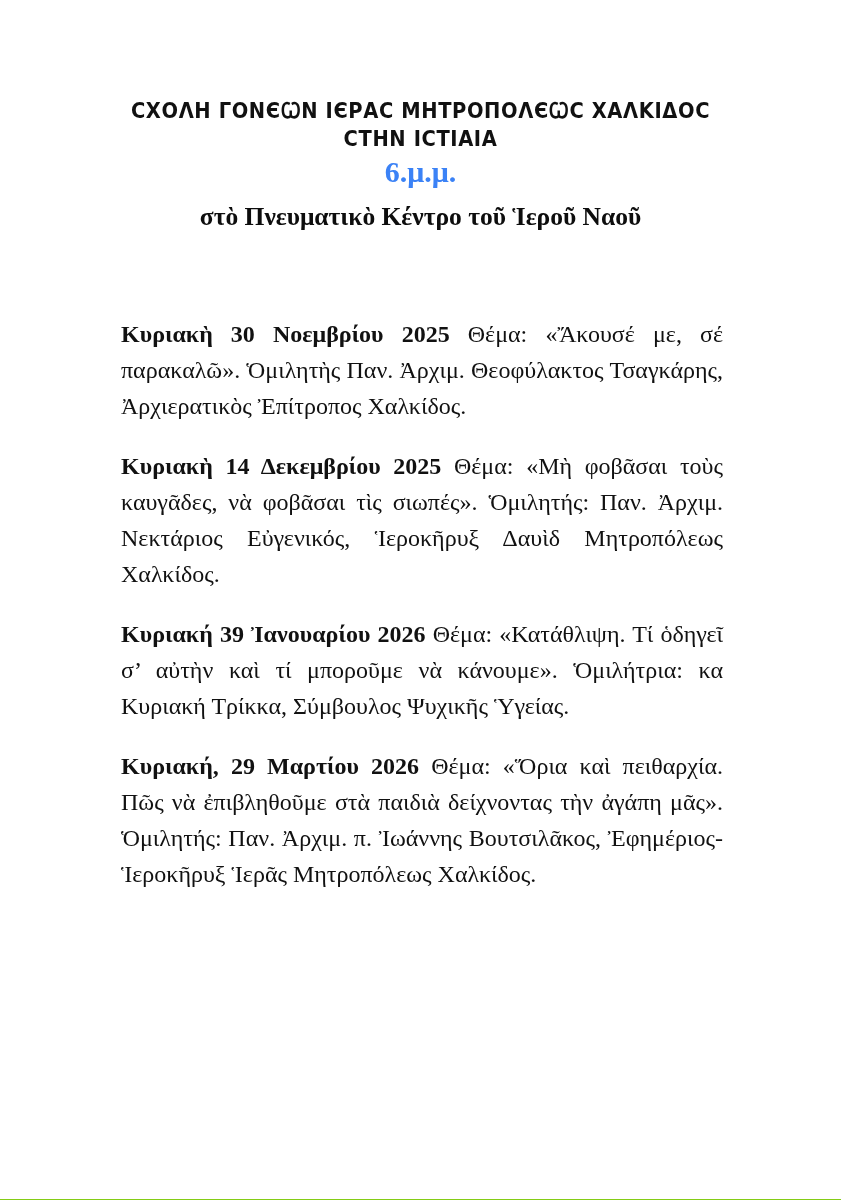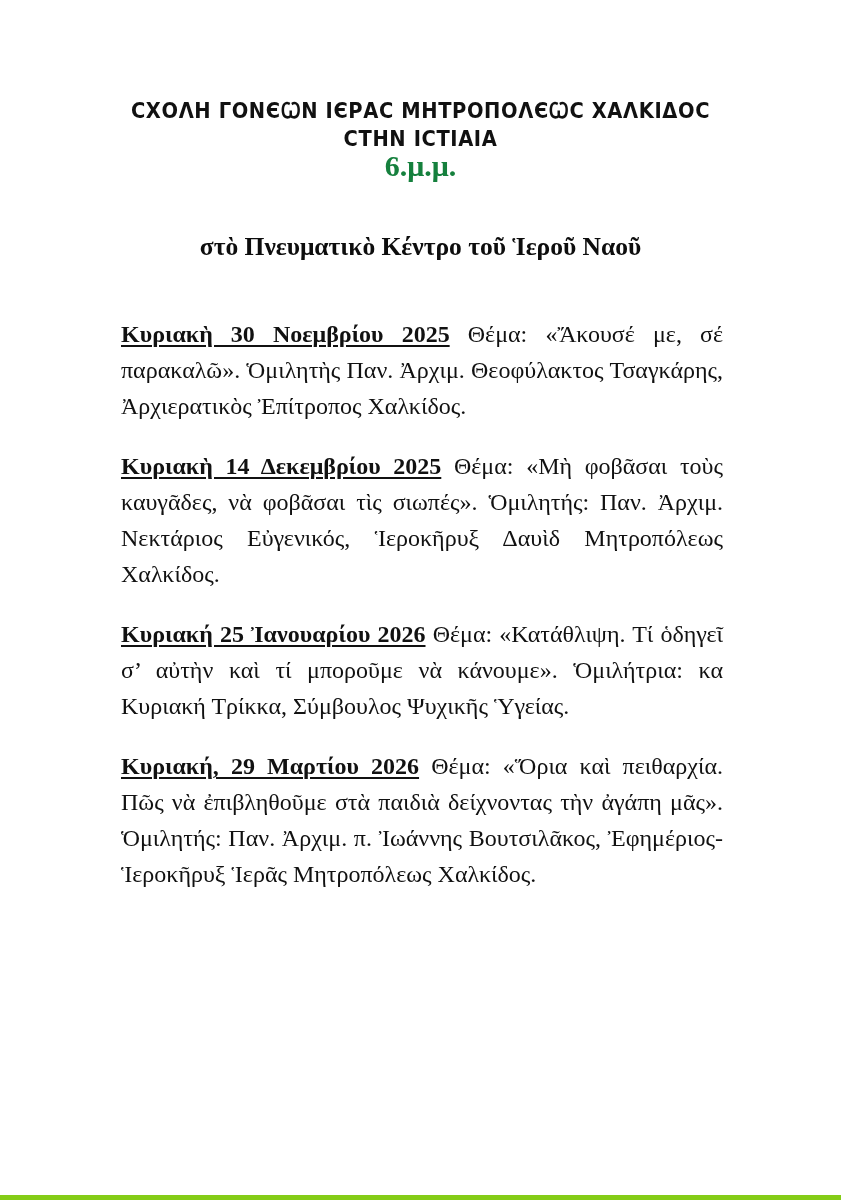--- a/index.html
+++ b/index.html
@@ -8,21 +8,21 @@
     background: #ffffff;
   }
 
   .page {
     position: relative;
     width: 841px;
     height: 1200px;
     background: #ffffff;
     box-sizing: border-box;
     overflow: hidden;
-    border-bottom: 5px solid #84cc16;
+    border-bottom: 1px solid #84cc16;
   }
 
   
   .masthead {
     position: absolute;
     left: 0;
     right: 0;
     top: 96px;
     text-align: center;
   }
@@ -37,42 +37,41 @@
     white-space: nowrap;
     transform: scaleY(1.12);
     transform-origin: center top;
   }
 
   
   .time-line {
     position: absolute;
     left: 0;
     right: 0;
-    top: 148px;
+    top: 154px;
     text-align: center;
     font-family: "Liberation Serif", "DejaVu Serif", serif;
     font-size: 30px;
     font-weight: 700;
-    color: #15803d;
+    color: #3b82f6;
     line-height: 36px;
   }
 
   
   .venue {
     position: absolute;
     left: 0;
     right: 0;
     top: 200px;
     text-align: center;
     font-family: "Liberation Serif", "DejaVu Serif", serif;
     font-size: 25.5px;
     font-weight: 700;
     color: #0d0d0d;
     line-height: 33px;
-    margin-top: 30px;
   }
 
   
   .entries {
     position: absolute;
     left: 121px;
     top: 292px;
     width: 602px;
   }
 
@@ -86,21 +85,20 @@
     margin-bottom: 20px;
     hyphens: none;
   }
 
   .entry:last-child {
     margin-bottom: 5px;
   }
 
   .entry-date {
     font-weight: 700;
-    text-decoration: underline;
     text-underline-offset: 3px;
     text-decoration-thickness: 1.6px;
     white-space: nowrap;
   }
 
   .entry-body {
     font-weight: 400;
   }
 </style>
 </head>
@@ -123,21 +121,21 @@
 
     <p class="entry">
       <span class="entry-date">Κυριακὴ 30 Νοεμβρίου 2025</span><span class="entry-body"> Θέμα: «Ἄκουσέ με, σέ παρακαλῶ». Ὁμιλητὴς Παν. Ἀρχιμ. Θεοφύλακτος Τσαγκάρης, Ἀρχιερατικὸς Ἐπίτροπος Χαλκίδος.</span>
     </p>
 
     <p class="entry">
       <span class="entry-date">Κυριακὴ 14 Δεκεμβρίου 2025</span><span class="entry-body"> Θέμα: «Μὴ φοβᾶσαι τοὺς καυγᾶδες, νὰ φοβᾶσαι τὶς σιωπές». Ὁμιλητής: Παν. Ἀρχιμ. Νεκτάριος Εὐγενικός, Ἱεροκῆρυξ Δαυὶδ Μητροπόλεως Χαλκίδος.</span>
     </p>
 
     <p class="entry">
-      <span class="entry-date">Κυριακή 25 Ἰανουαρίου 2026</span><span class="entry-body"> Θέμα: «Κατάθλιψη. Τί ὁδηγεῖ σ’ αὐτὴν καὶ τί μποροῦμε νὰ κάνουμε». Ὁμιλήτρια: κα Κυριακή Τρίκκα, Σύμβουλος Ψυχικῆς Ὑγείας.</span>
+      <span class="entry-date">Κυριακή 39 Ἰανουαρίου 2026</span><span class="entry-body"> Θέμα: «Κατάθλιψη. Τί ὁδηγεῖ σ’ αὐτὴν καὶ τί μποροῦμε νὰ κάνουμε». Ὁμιλήτρια: κα Κυριακή Τρίκκα, Σύμβουλος Ψυχικῆς Ὑγείας.</span>
     </p>
 
 
     <p class="entry">
       <span class="entry-date">Κυριακή, 29 Μαρτίου 2026</span><span class="entry-body"> Θέμα: «Ὅρια καὶ πειθαρχία. Πῶς νὰ ἐπιβληθοῦμε στὰ παιδιὰ δείχνοντας τὴν ἀγάπη μᾶς». Ὁμιλητής: Παν. Ἀρχιμ. π. Ἰωάννης Βουτσιλᾶκος, Ἐφημέριος-Ἱεροκῆρυξ Ἱερᾶς Μητροπόλεως Χαλκίδος.</span>
     </p>
 
   </div>
 
 </div>

